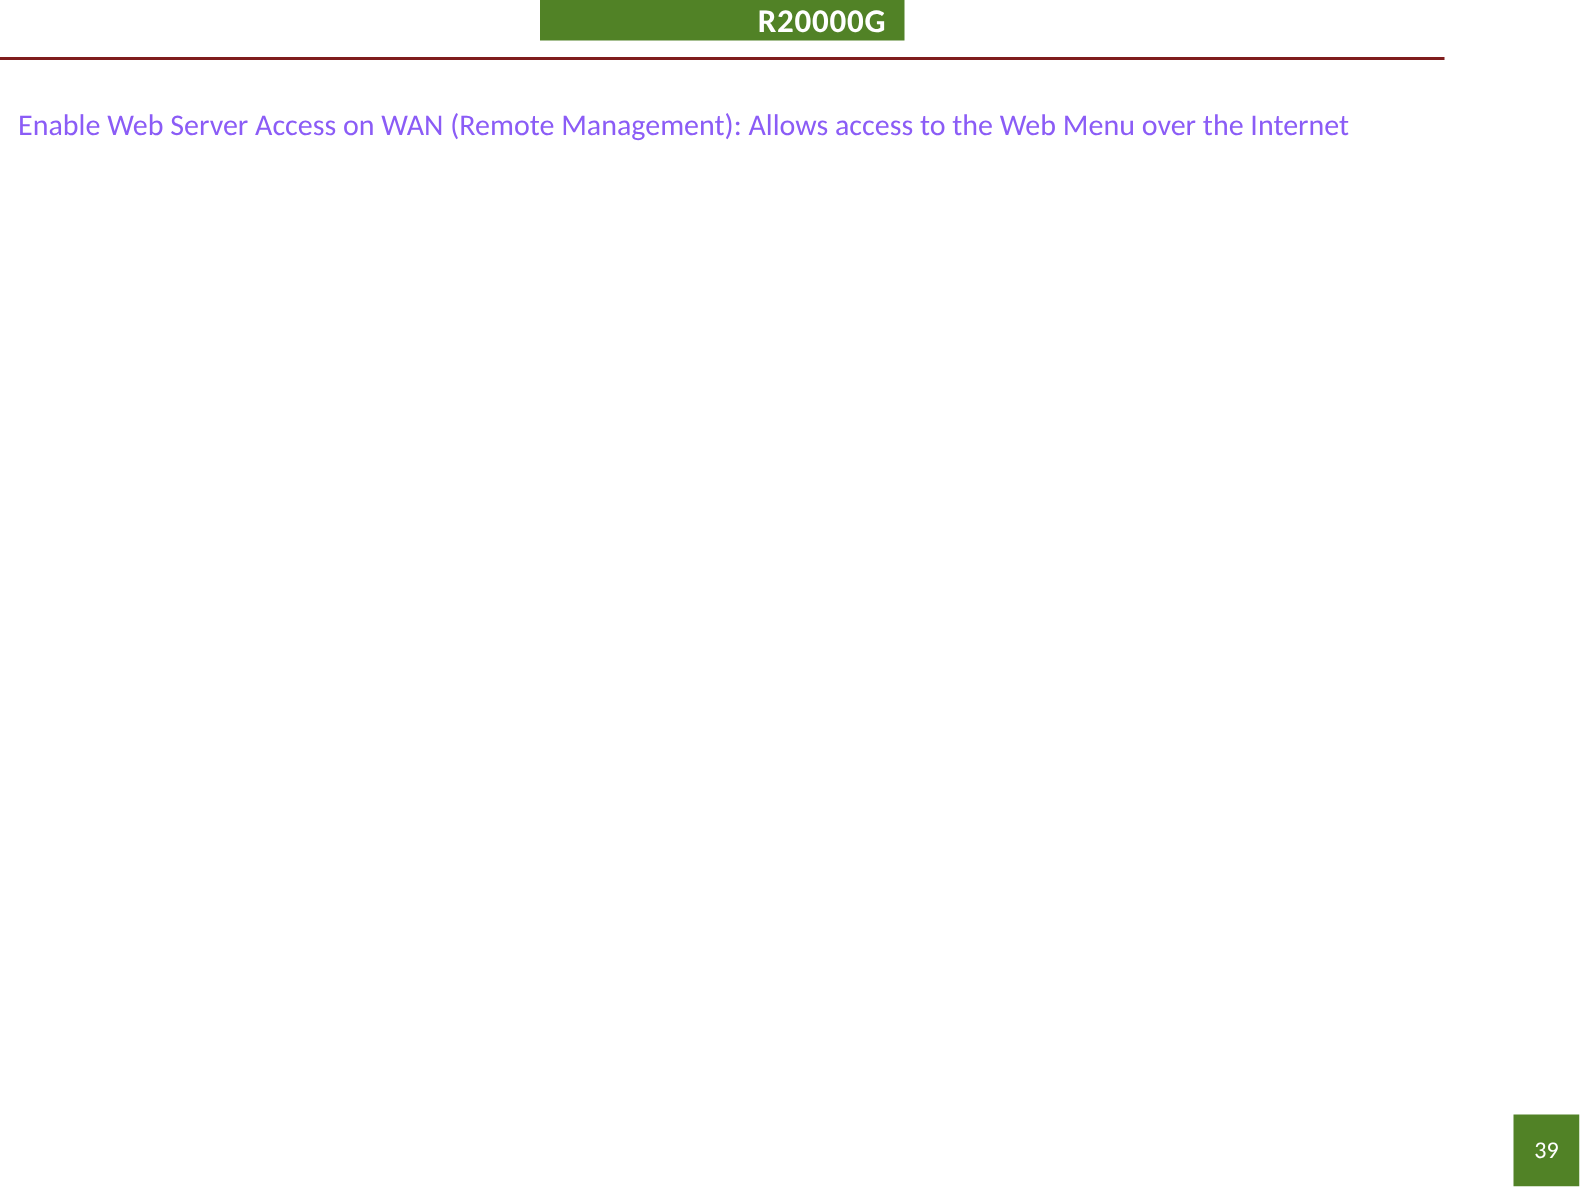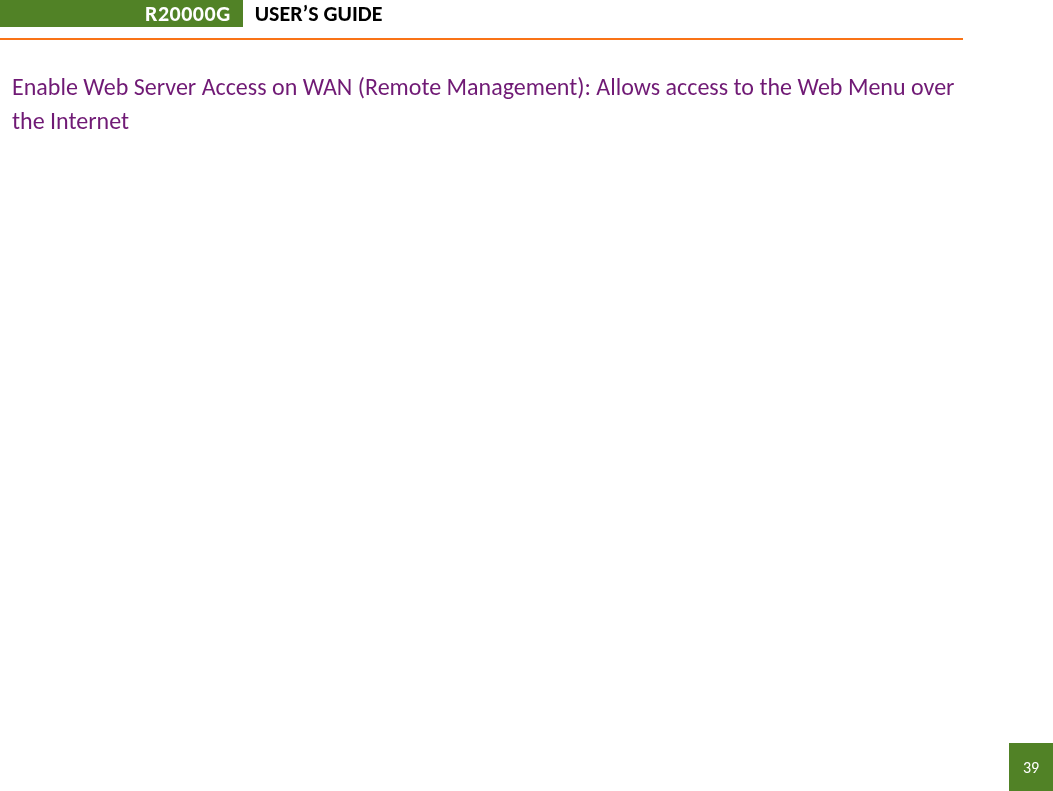--- a/index.html
+++ b/index.html
@@ -9,25 +9,26 @@
     }
     body {
       font-family: Calibri, 'Segoe UI', Arial, sans-serif;
       width: 1053px;
       height: 791px;
       position: relative;
       background: #ffffff;
     }
     .header {
       display: flex;
-      align-items: flex-start;
+      align-items: center;
       height: 40px;
-      border-bottom: 2px solid #f97316;
+      border-bottom: 2px solid #7f1d1d;
       margin-left: 0;
       margin-right: 90px;
+      flex-direction: column;
     }
     .header-badge {
       background: #518226;
       color: #ffffff;
       font-weight: bold;
       font-size: 22px;
       display: flex;
       align-items: center;
       justify-content: flex-end;
       padding-right: 12px;
@@ -39,22 +40,22 @@
       font-size: 22px;
       display: flex;
       align-items: center;
       padding-left: 12px;
       color: #000000;
     }
     .content {
       padding: 30px 90px 30px 12px;
     }
     .para {
-      font-size: 24px;
-      color: #701a75;
+      font-size: 20px;
+      color: #8b5cf6;
       line-height: 1.4;
       margin-bottom: 18px;
     }
     .page-number {
       position: absolute;
       right: 0;
       bottom: 0;
       width: 44px;
       height: 48px;
       background: #518226;
@@ -63,20 +64,19 @@
       display: flex;
       align-items: center;
       justify-content: center;
     }
   </style>
 </head>
 <body>
 
 <div class="header">
   <div class="header-badge">R20000G</div>
-  <div class="header-title">USER’S GUIDE</div>
 </div>
 
 <div class="content">
   <p class="para">Enable Web Server Access on WAN (Remote Management): Allows access to the Web Menu over the Internet</p>
 </div>
 
 <div class="page-number">39</div>
 
 </body></html>

